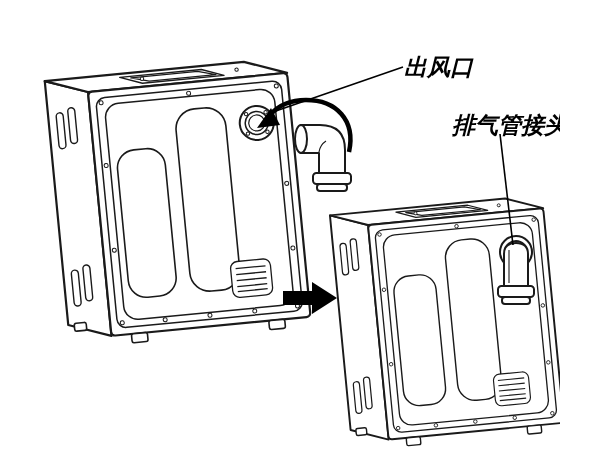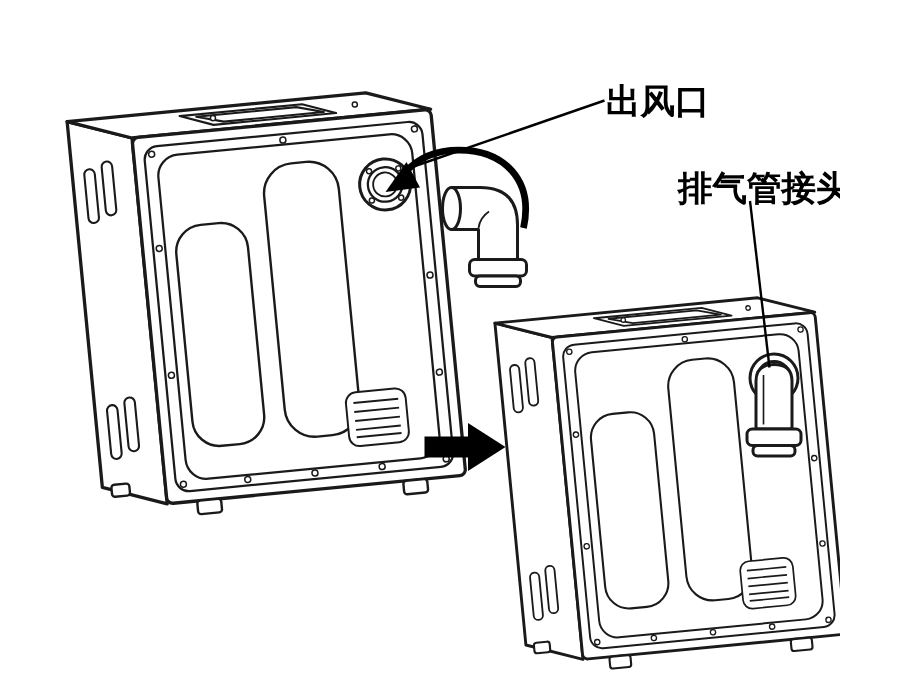--- a/index.html
+++ b/index.html
@@ -1,17 +1,17 @@
 <!DOCTYPE html>
 <html><head>
 <meta charset="utf-8">
 <style>
   html,body{margin:0;padding:0;background:#ffffff;}
   #stage{position:relative;width:560px;height:450px;background:#ffffff;overflow:hidden;
-         font-family:"Liberation Sans", sans-serif;}
+         font-family:"Liberation Sans", sans-serif;font-style:italic;}
   svg{display:block;}
   .label-text{font-family:"Liberation Sans", sans-serif;font-size:23px;font-weight:600;fill:#000000;}
 </style>
 </head>
 <body>
 
 <div id="stage">
 <svg width="600" height="450" viewBox="0 0 600 450">
 
   <defs>

